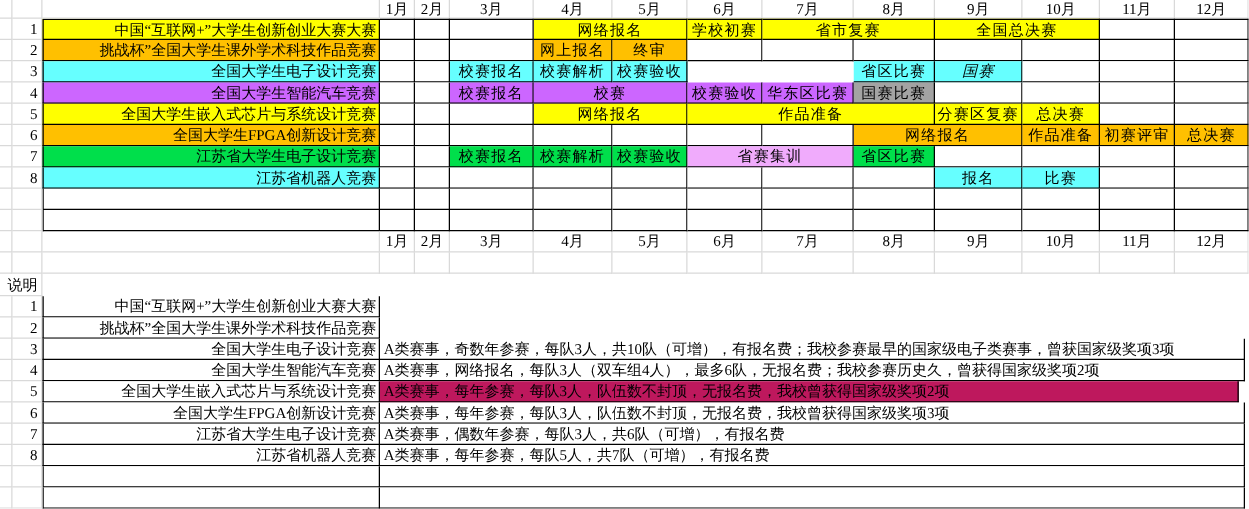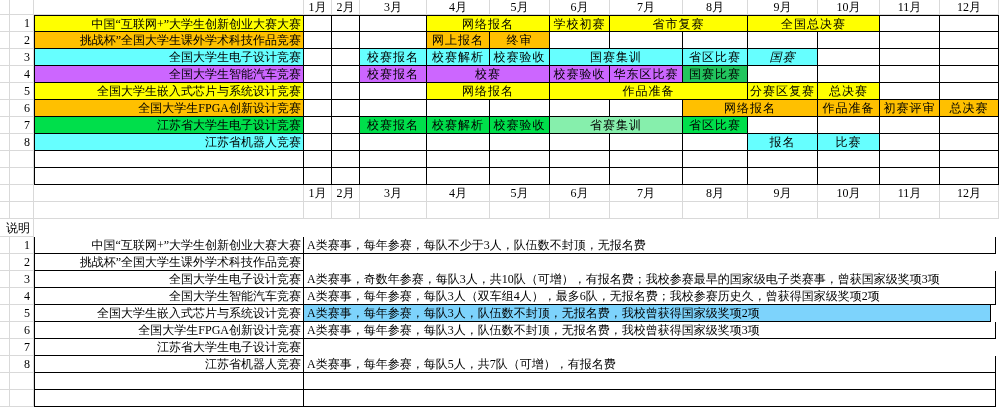--- a/index.html
+++ b/index.html
@@ -85,35 +85,34 @@
     <div class="cell bk" style="grid-area: 3 / 11 / auto / 12; background: rgb(255, 255, 255);"></div>
     <div class="cell bk" style="grid-area: 3 / 12 / auto / 13; background: rgb(255, 255, 255);"></div>
     <div class="cell bk" style="grid-area: 3 / 13 / auto / 14; background: rgb(255, 255, 255);"></div>
     <div class="cell bk" style="grid-area: 3 / 14 / auto / 15; background: rgb(255, 255, 255);"></div>
     <div class="cell bk" style="grid-area: 3 / 15 / auto / 16; background: rgb(255, 255, 255);"></div>
     <div class="cell gl num" style="grid-area: 4 / 2 / auto / 3;">3</div>
     <div class="cell bk bl name" style="grid-area: 4 / 3 / auto / 4; background: rgb(102, 255, 255);">全国大学生电子设计竞赛</div>
     <div class="cell bk bar" style="grid-area: 4 / 6 / auto / 7; background: rgb(102, 255, 255);">校赛报名</div>
     <div class="cell bk bar" style="grid-area: 4 / 7 / auto / 8; background: rgb(102, 255, 255);">校赛解析</div>
     <div class="cell bk bar" style="grid-area: 4 / 8 / auto / 9; background: rgb(102, 255, 255);">校赛验收</div>
-    <div class="cell bk bar" style="grid-area: 4 / 9 / auto / 11; background: rgb(102, 255, 255);">国赛集训</div>
     <div class="cell bk bar" style="grid-area: 4 / 11 / auto / 12; background: rgb(102, 255, 255);">省区比赛</div>
     <div class="cell bk bar" style="grid-area: 4 / 12 / auto / 13; background: rgb(102, 255, 255); font-style: italic;">国赛</div>
     <div class="cell bk" style="grid-area: 4 / 4 / auto / 5; background: rgb(255, 255, 255);"></div>
     <div class="cell bk" style="grid-area: 4 / 5 / auto / 6; background: rgb(255, 255, 255);"></div>
     <div class="cell bk" style="grid-area: 4 / 13 / auto / 14; background: rgb(255, 255, 255);"></div>
     <div class="cell bk" style="grid-area: 4 / 14 / auto / 15; background: rgb(255, 255, 255);"></div>
     <div class="cell bk" style="grid-area: 4 / 15 / auto / 16; background: rgb(255, 255, 255);"></div>
     <div class="cell gl num" style="grid-area: 5 / 2 / auto / 3;">4</div>
     <div class="cell bk bl name" style="grid-area: 5 / 3 / auto / 4; background: rgb(204, 102, 255);">全国大学生智能汽车竞赛</div>
     <div class="cell bk bar" style="grid-area: 5 / 6 / auto / 7; background: rgb(204, 102, 255);">校赛报名</div>
     <div class="cell bk bar" style="grid-area: 5 / 7 / auto / 9; background: rgb(204, 102, 255);">校赛</div>
     <div class="cell bk bar" style="grid-area: 5 / 9 / auto / 10; background: rgb(204, 102, 255);">校赛验收</div>
     <div class="cell bk bar" style="grid-area: 5 / 10 / auto / 11; background: rgb(204, 102, 255);">华东区比赛</div>
-    <div class="cell bk bar" style="grid-area: 5 / 11 / auto / 12; background: #22c55e;">国赛比赛</div>
+    <div class="cell bk bar" style="grid-area: 5 / 11 / auto / 12; background: #a3a3a3;">国赛比赛</div>
     <div class="cell bk" style="grid-area: 5 / 4 / auto / 5; background: rgb(255, 255, 255);"></div>
     <div class="cell bk" style="grid-area: 5 / 5 / auto / 6; background: rgb(255, 255, 255);"></div>
     <div class="cell bk" style="grid-area: 5 / 12 / auto / 13; background: rgb(255, 255, 255);"></div>
     <div class="cell bk" style="grid-area: 5 / 13 / auto / 14; background: rgb(255, 255, 255);"></div>
     <div class="cell bk" style="grid-area: 5 / 14 / auto / 15; background: rgb(255, 255, 255);"></div>
     <div class="cell bk" style="grid-area: 5 / 15 / auto / 16; background: rgb(255, 255, 255);"></div>
     <div class="cell gl num" style="grid-area: 6 / 2 / auto / 3;">5</div>
     <div class="cell bk bl name" style="grid-area: 6 / 3 / auto / 4; background: rgb(255, 255, 0);">全国大学生嵌入式芯片与系统设计竞赛</div>
     <div class="cell bk bar" style="grid-area: 6 / 7 / auto / 9; background: rgb(255, 255, 0);">网络报名</div>
     <div class="cell bk bar" style="grid-area: 6 / 9 / auto / 12; background: rgb(255, 255, 0);">作品准备</div>
@@ -135,21 +134,21 @@
     <div class="cell bk" style="grid-area: 7 / 6 / auto / 7; background: rgb(255, 255, 255);"></div>
     <div class="cell bk" style="grid-area: 7 / 7 / auto / 8; background: rgb(255, 255, 255);"></div>
     <div class="cell bk" style="grid-area: 7 / 8 / auto / 9; background: rgb(255, 255, 255);"></div>
     <div class="cell bk" style="grid-area: 7 / 9 / auto / 10; background: rgb(255, 255, 255);"></div>
     <div class="cell bk" style="grid-area: 7 / 10 / auto / 11; background: rgb(255, 255, 255);"></div>
     <div class="cell gl num" style="grid-area: 8 / 2 / auto / 3;">7</div>
     <div class="cell bk bl name" style="grid-area: 8 / 3 / auto / 4; background: rgb(0, 223, 75);">江苏省大学生电子设计竞赛</div>
     <div class="cell bk bar" style="grid-area: 8 / 6 / auto / 7; background: rgb(0, 223, 75);">校赛报名</div>
     <div class="cell bk bar" style="grid-area: 8 / 7 / auto / 8; background: rgb(0, 223, 75);">校赛解析</div>
     <div class="cell bk bar" style="grid-area: 8 / 8 / auto / 9; background: rgb(0, 223, 75);">校赛验收</div>
-    <div class="cell bk bar" style="grid-area: 8 / 9 / auto / 11; background: #86efac;">省赛集训</div>
+    <div class="cell bk bar" style="grid-area: 8 / 9 / auto / 11; background: #f0abfc;">省赛集训</div>
     <div class="cell bk bar" style="grid-area: 8 / 11 / auto / 12; background: rgb(0, 223, 75);">省区比赛</div>
     <div class="cell bk" style="grid-area: 8 / 4 / auto / 5; background: rgb(255, 255, 255);"></div>
     <div class="cell bk" style="grid-area: 8 / 5 / auto / 6; background: rgb(255, 255, 255);"></div>
     <div class="cell bk" style="grid-area: 8 / 12 / auto / 13; background: rgb(255, 255, 255);"></div>
     <div class="cell bk" style="grid-area: 8 / 13 / auto / 14; background: rgb(255, 255, 255);"></div>
     <div class="cell bk" style="grid-area: 8 / 14 / auto / 15; background: rgb(255, 255, 255);"></div>
     <div class="cell bk" style="grid-area: 8 / 15 / auto / 16; background: rgb(255, 255, 255);"></div>
     <div class="cell gl num" style="grid-area: 9 / 2 / auto / 3;">8</div>
     <div class="cell bk bl name" style="grid-area: 9 / 3 / auto / 4; background: rgb(102, 255, 255);">江苏省机器人竞赛</div>
     <div class="cell bk bar" style="grid-area: 9 / 12 / auto / 13; background: rgb(102, 255, 255);">报名</div>
@@ -186,37 +185,37 @@
     <div class="cell bk" style="grid-area: 11 / 9 / auto / 10; background: rgb(255, 255, 255);"></div>
     <div class="cell bk" style="grid-area: 11 / 10 / auto / 11; background: rgb(255, 255, 255);"></div>
     <div class="cell bk" style="grid-area: 11 / 11 / auto / 12; background: rgb(255, 255, 255);"></div>
     <div class="cell bk" style="grid-area: 11 / 12 / auto / 13; background: rgb(255, 255, 255);"></div>
     <div class="cell bk" style="grid-area: 11 / 13 / auto / 14; background: rgb(255, 255, 255);"></div>
     <div class="cell bk" style="grid-area: 11 / 14 / auto / 15; background: rgb(255, 255, 255);"></div>
     <div class="cell bk" style="grid-area: 11 / 15 / auto / 16; background: rgb(255, 255, 255);"></div>
     <div class="cell gl num" style="grid-area: 14 / 1 / auto / 3;">说明</div>
     <div class="cell gl num" style="grid-area: 15 / 2 / auto / 3;">1</div>
     <div class="cell bk bl name" style="grid-area: 15 / 3 / auto / 4; background: rgb(255, 255, 255);">中国“互联网+”大学生创新创业大赛大赛</div>
-    <div class="cell bk desc" style="grid-area: 15 / 4 / auto / 16; background: rgb(255, 255, 255); margin-right: 3px;">A类赛事，每年参赛，每队不少于3人，队伍数不封顶，无报名费</div>
     <div class="cell gl num" style="grid-area: 16 / 2 / auto / 3;">2</div>
     <div class="cell bk bl name" style="grid-area: 16 / 3 / auto / 4; background: rgb(255, 255, 255);">挑战杯”全国大学生课外学术科技作品竞赛</div>
     <div class="cell gl num" style="grid-area: 17 / 2 / auto / 3;">3</div>
     <div class="cell bk bl name" style="grid-area: 17 / 3 / auto / 4; background: rgb(255, 255, 255);">全国大学生电子设计竞赛</div>
     <div class="cell bk desc" style="grid-area: 17 / 4 / auto / 16; background: rgb(255, 255, 255); margin-right: 3px;">A类赛事，奇数年参赛，每队3人，共10队（可增），有报名费；我校参赛最早的国家级电子类赛事，曾获国家级奖项3项</div>
     <div class="cell gl num" style="grid-area: 18 / 2 / auto / 3;">4</div>
     <div class="cell bk bl name" style="grid-area: 18 / 3 / auto / 4; background: rgb(255, 255, 255);">全国大学生智能汽车竞赛</div>
-    <div class="cell bk desc" style="grid-area: 18 / 4 / auto / 16; background: rgb(255, 255, 255); margin-right: 3px;">A类赛事，每年参赛，每队3人（双车组4人），最多6队，无报名费；我校参赛历史久，曾获得国家级奖项2项</div>
+    <div class="cell bk desc" style="grid-area: 18 / 4 / auto / 16; background: rgb(255, 255, 255); margin-right: 3px;">A类赛事，网络报名，每队3人（双车组4人），最多6队，无报名费；我校参赛历史久，曾获得国家级奖项2项</div>
     <div class="cell gl num" style="grid-area: 19 / 2 / auto / 3;">5</div>
     <div class="cell bk bl name" style="grid-area: 19 / 3 / auto / 4; background: rgb(255, 255, 255);">全国大学生嵌入式芯片与系统设计竞赛</div>
-    <div class="cell bk desc" style="grid-area: 19 / 4 / auto / 16; background: #7dd3fc; margin-right: 8px;">A类赛事，每年参赛，每队3人，队伍数不封顶，无报名费，我校曾获得国家级奖项2项</div>
+    <div class="cell bk desc" style="grid-area: 19 / 4 / auto / 16; background: #be185d; margin-right: 8px;">A类赛事，每年参赛，每队3人，队伍数不封顶，无报名费，我校曾获得国家级奖项2项</div>
     <div class="cell gl num" style="grid-area: 20 / 2 / auto / 3;">6</div>
     <div class="cell bk bl name" style="grid-area: 20 / 3 / auto / 4; background: rgb(255, 255, 255);">全国大学生FPGA创新设计竞赛</div>
     <div class="cell bk desc" style="grid-area: 20 / 4 / auto / 16; background: rgb(255, 255, 255); margin-right: 3px;">A类赛事，每年参赛，每队3人，队伍数不封顶，无报名费，我校曾获得国家级奖项3项</div>
     <div class="cell gl num" style="grid-area: 21 / 2 / auto / 3;">7</div>
     <div class="cell bk bl name" style="grid-area: 21 / 3 / auto / 4; background: rgb(255, 255, 255);">江苏省大学生电子设计竞赛</div>
+    <div class="cell bk desc" style="grid-area: 21 / 4 / auto / 16; background: rgb(255, 255, 255); margin-right: 3px;">A类赛事，偶数年参赛，每队3人，共6队（可增），有报名费</div>
     <div class="cell gl num" style="grid-area: 22 / 2 / auto / 3;">8</div>
     <div class="cell bk bl name" style="grid-area: 22 / 3 / auto / 4; background: rgb(255, 255, 255);">江苏省机器人竞赛</div>
     <div class="cell bk desc" style="grid-area: 22 / 4 / auto / 16; background: rgb(255, 255, 255); margin-right: 3px;">A类赛事，每年参赛，每队5人，共7队（可增），有报名费</div>
     <div class="cell bk bl" style="grid-area: 23 / 3 / auto / 4; background: rgb(255, 255, 255);"></div>
     <div class="cell bk" style="grid-area: 23 / 4 / auto / 16; background: rgb(255, 255, 255); margin-right: 3px;"></div>
     <div class="cell bk bl" style="grid-area: 24 / 3 / auto / 4; background: rgb(255, 255, 255);"></div>
     <div class="cell bk" style="grid-area: 24 / 4 / auto / 16; background: rgb(255, 255, 255); margin-right: 3px;"></div>
     <div class="cell gl" style="grid-area: 1 / 1 / auto / 2;"></div>
     <div class="cell gl" style="grid-area: 1 / 2 / auto / 3;"></div>
     <div class="cell gl" style="grid-area: 1 / 3 / auto / 4;"></div>

